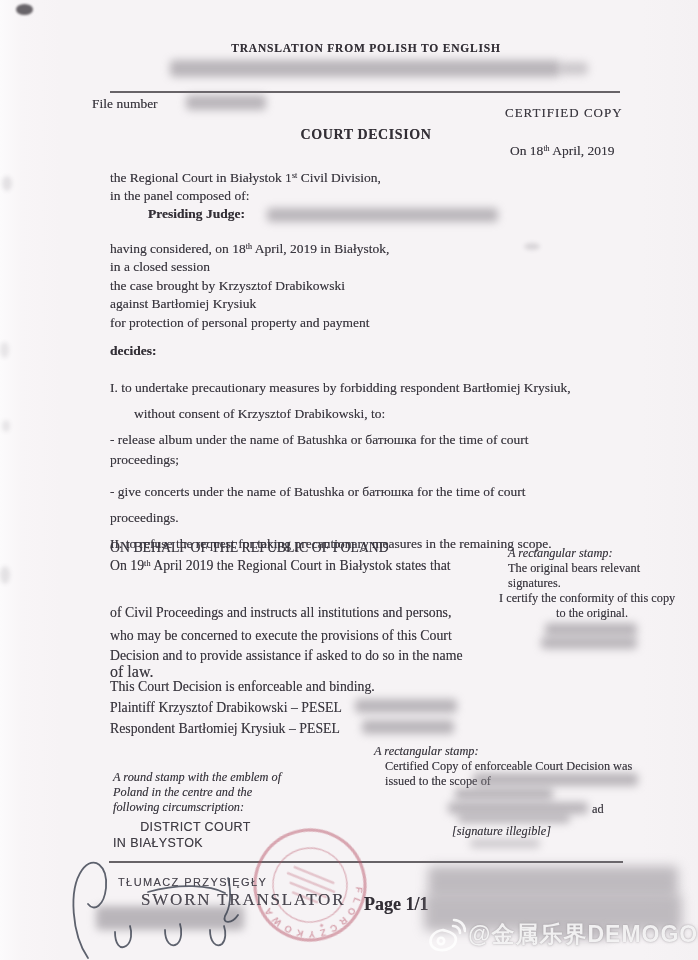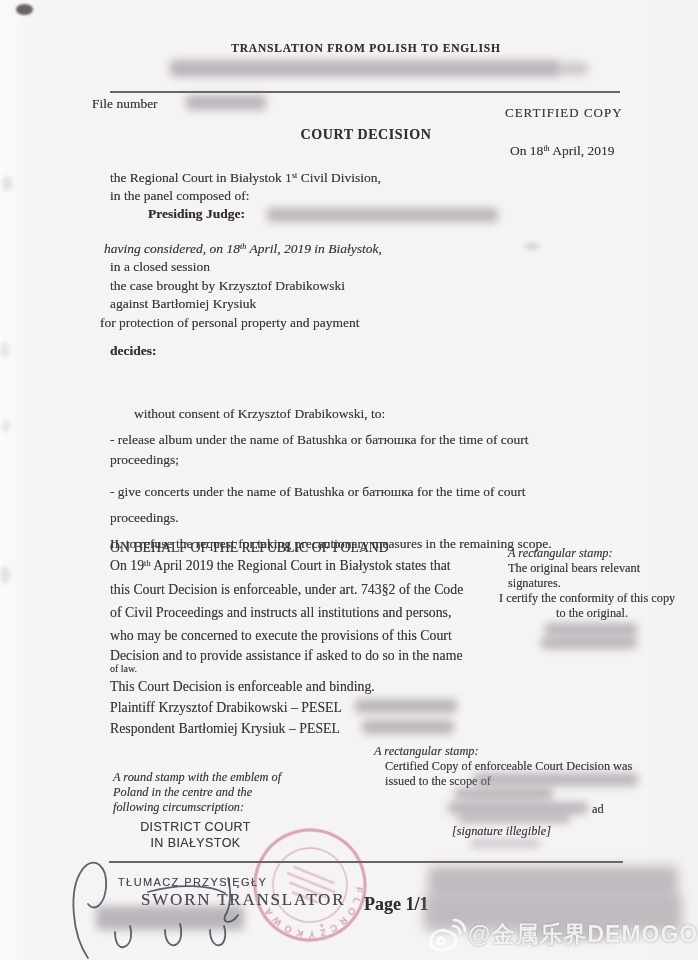--- a/index.html
+++ b/index.html
@@ -50,65 +50,65 @@
     <span>On 18</span><span class="sup">th</span><span> April, 2019</span>
   </div>
 
   <div class="t" style="left:110px;top:170px;">
     <span>the Regional Court in Białystok 1</span><span class="sup">st</span><span> Civil Division,</span>
   </div>
   <div class="t" style="left:110px;top:188px;">in the panel composed of:</div>
   <div class="t b" style="left:148px;top:206px;">Presiding Judge:</div>
   <div class="redact" style="left:267px;top:208px;width:231px;height:14px;"></div>
 
-  <div class="t" style="left:104px;top:241px;font-style:italic;">
+  <div class="t" style="left:110px;top:241px;">
     <span>having considered, on 18</span><span class="sup">th</span><span> April, 2019 in Białystok,</span>
   </div>
   <div class="t" style="left:110px;top:259px;">in a closed session</div>
   <div class="t" style="left:110px;top:278px;">the case brought by Krzysztof Drabikowski</div>
   <div class="t" style="left:110px;top:296px;">against Bartłomiej Krysiuk</div>
-  <div class="t" style="left:100px;top:315px;">for protection of personal property and payment</div>
+  <div class="t" style="left:110px;top:315px;">for protection of personal property and payment</div>
 
   <div class="t b" style="left:110px;top:343px;">decides:</div>
 
+  <div class="t" style="left:110px;top:380px;">I. to undertake precautionary measures by forbidding respondent Bartłomiej Krysiuk,</div>
   <div class="t" style="left:110px;top:406px;margin-left:24px;">without consent of Krzysztof Drabikowski, to:</div>
   <div class="t" style="left:110px;top:432px;">- release album under the name of Batushka or батюшка for the time of court</div>
   <div class="t" style="left:110px;top:452px;">proceedings;</div>
   <div class="t" style="left:110px;top:484px;">- give concerts under the name of Batushka or батюшка for the time of court</div>
   <div class="t" style="left:110px;top:510px;">proceedings.</div>
   <div class="t" style="left:110px;top:536px;">II. to refuse the request for taking precautionary measures in the remaining scope.</div>
 
   <div class="t" style="left:110px;top:540px;font-size:13.8px;">ON BEHALF OF THE REPUBLIC OF POLAND</div>
   <div class="t" style="left:110px;top:558px;font-size:13.8px;">
     <span>On 19</span><span class="sup">th</span><span> April 2019 the Regional Court in Białystok states that</span>
   </div>
-  <div class="t" style="left:110px;top:582px;font-size:13.8px;">this Court Decision is enforceable, under art. 743§2 of the Code</div>
   <div class="t" style="left:110px;top:605px;font-size:13.8px;">of Civil Proceedings and instructs all institutions and persons,</div>
   <div class="t" style="left:110px;top:628px;font-size:13.8px;">who may be concerned to execute the provisions of this Court</div>
   <div class="t" style="left:110px;top:648px;font-size:13.8px;">Decision and to provide assistance if asked to do so in the name</div>
-  <div class="t" style="left:110px;top:663px;font-size:10px;">of law.</div>
+  <div class="t" style="left:110px;top:663px;font-size:16px;">of law.</div>
   <div class="t" style="left:110px;top:679px;font-size:13.8px;">This Court Decision is enforceable and binding.</div>
   <div class="t" style="left:110px;top:700px;font-size:13.8px;">Plaintiff Krzysztof Drabikowski – PESEL</div>
   <div class="redact" style="left:355px;top:699px;width:102px;height:14px;"></div>
   <div class="t" style="left:110px;top:721px;font-size:13.8px;">Respondent Bartłomiej Krysiuk – PESEL</div>
   <div class="redact" style="left:362px;top:720px;width:92px;height:14px;"></div>
 
   <div class="t i note" style="left:508px;top:546px;">A rectangular stamp:</div>
   <div class="t note" style="left:508px;top:561px;">The original bears relevant</div>
   <div class="t note" style="left:508px;top:576px;">signatures.</div>
   <div class="t note" style="left:499px;top:591px;">I certify the conformity of this copy</div>
   <div class="t note" style="left:556px;top:606px;">to the original.</div>
   <div class="redact" style="left:545px;top:623px;width:92px;height:13px;"></div>
   <div class="redact" style="left:541px;top:637px;width:96px;height:12px;"></div>
 
   <div class="t i note" style="left:113px;top:770px;">A round stamp with the emblem of</div>
   <div class="t i note" style="left:113px;top:785px;">Poland in the centre and the</div>
   <div class="t i note" style="left:113px;top:800px;">following circumscription:</div>
   <div class="t sans" style="left:113px;top:820px;width:165px;text-align:center;font-size:12.5px;letter-spacing:.4px;color:#403d45;white-space:normal;">DISTRICT COURT</div>
-  <div class="t sans" style="left:113px;top:836px;width:165px;text-align:center;font-size:12.5px;letter-spacing:.4px;color:#403d45;white-space:normal;">IN BIAŁYSTOK</div>
+  <div class="t sans" style="left:113px;top:836px;width:165px;text-align:left;font-size:12.5px;letter-spacing:.4px;color:#403d45;white-space:normal;">IN BIAŁYSTOK</div>
 
   <div class="t i note" style="left:374px;top:744px;">A rectangular stamp:</div>
   <div class="t note" style="left:385px;top:759px;">Certified Copy of enforceable Court Decision was</div>
   <div class="t note" style="left:385px;top:774px;">issued to the scope of</div>
   <div class="redact" style="left:473px;top:773px;width:165px;height:13px;"></div>
   <div class="redact" style="left:455px;top:788px;width:98px;height:12px;"></div>
   <div class="redact" style="left:448px;top:802px;width:140px;height:12px;"></div>
   <div class="t note" style="left:592px;top:802px;">ad</div>
   <div class="redact" style="left:458px;top:814px;width:112px;height:9px;"></div>
   <div class="t i note" style="left:452px;top:824px;">[signature illegible]</div>

